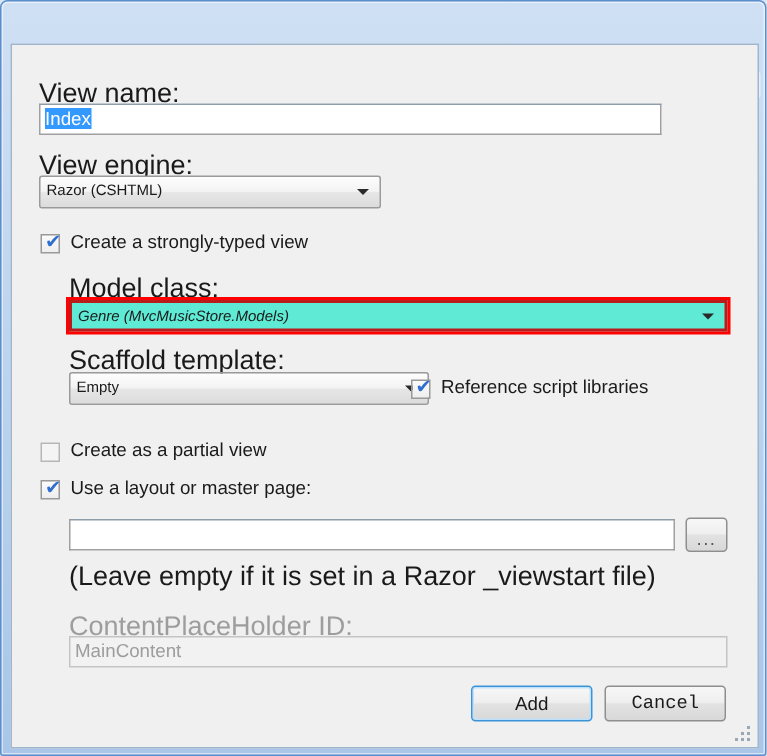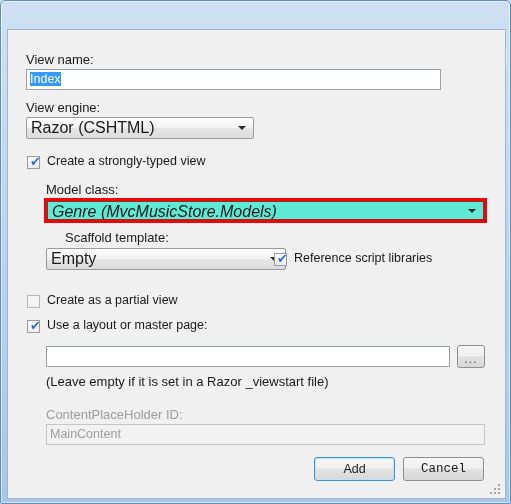--- a/index.html
+++ b/index.html
@@ -75,21 +75,21 @@
     top: 28px;
     width: 499px;
     height: 470px;
     box-sizing: border-box;
     background: #f0f0f0;
     border: 1px solid #9fb6cd;
   }
 
   .lbl {
     position: absolute;
-    font-size: 13px;
+    font-size: 18px;
     color: #1a1a1a;
     white-space: nowrap;
   }
   .lbl.disabled { color: #9d9d9d; }
 
   .textbox {
     position: absolute;
     box-sizing: border-box;
     background: #ffffff;
     border: 1px solid #a0a0a0;
@@ -110,21 +110,21 @@
     background: #3399ff;
     color: #ffffff;
   }
 
   .combo {
     position: absolute;
     box-sizing: border-box;
     border: 1px solid #9a9a9a;
     border-radius: 2px;
     background: linear-gradient(180deg,#fdfdfd 0%, #f3f3f3 48%, #e6e6e6 52%, #dcdcdc 100%);
-    font-size: 16px;
+    font-size: 10px;
     color: #1a1a1a;
     line-height: 20px;
     padding-left: 4px;
     overflow: hidden;
     white-space: nowrap;
     cursor: pointer;
   }
   .combo .arrow {
     position: absolute;
     right: 7px;
@@ -258,21 +258,21 @@
       <span class="cblabel">Create a strongly-typed view</span>
     </div>
 
     <div class="lbl" style="left:38px; top:152px;">Model class:</div>
     <div class="combo flat" style="left:38px; top:170px; width:439px; height:21px;">
       <span>Genre (MvcMusicStore.Models)</span>
       <span class="arrow"></span>
     </div>
     <div class="redbox" style="left:36px; top:168px; width:443px; height:25px;"></div>
 
-    <div class="lbl" style="left:38px; top:200px;margin-left:19px;">Scaffold template:</div>
+    <div class="lbl" style="left:38px; top:200px;">Scaffold template:</div>
     <div class="combo" style="left:38px; top:218px; width:240px; height:22px;">
       <span>Empty</span>
       <span class="arrow"></span>
     </div>
 
     <div class="cbrow" style="left:266px; top:222px;">
       <span class="cbox">
         <span class="tick">✔</span>
       </span>
       <span class="cblabel">Reference script libraries</span>

